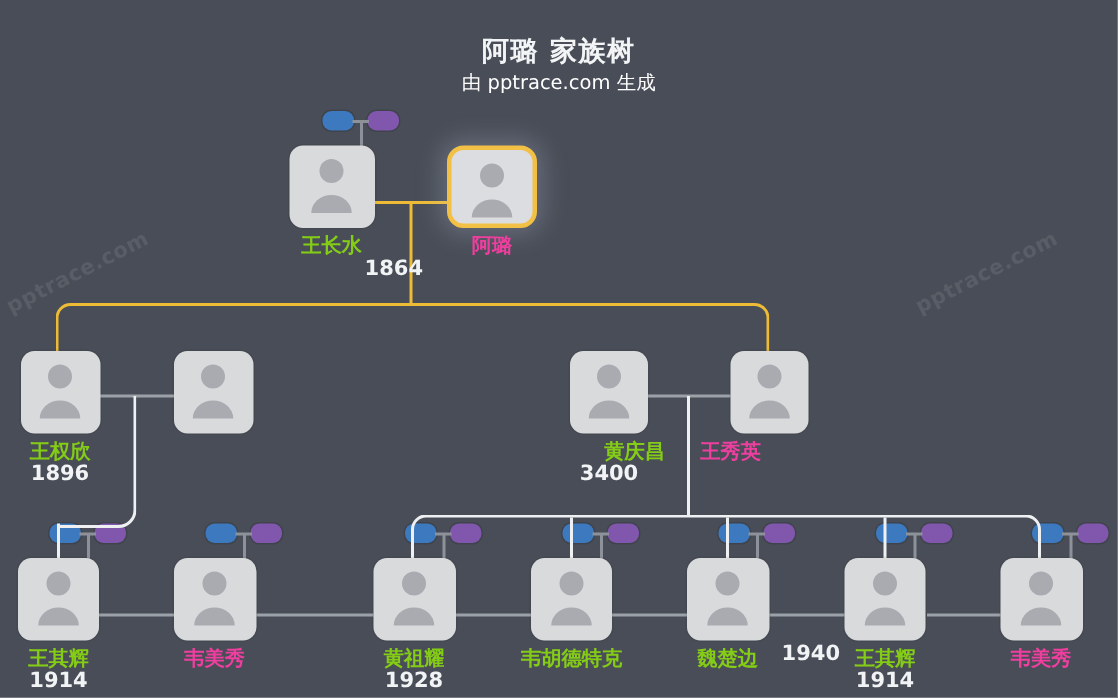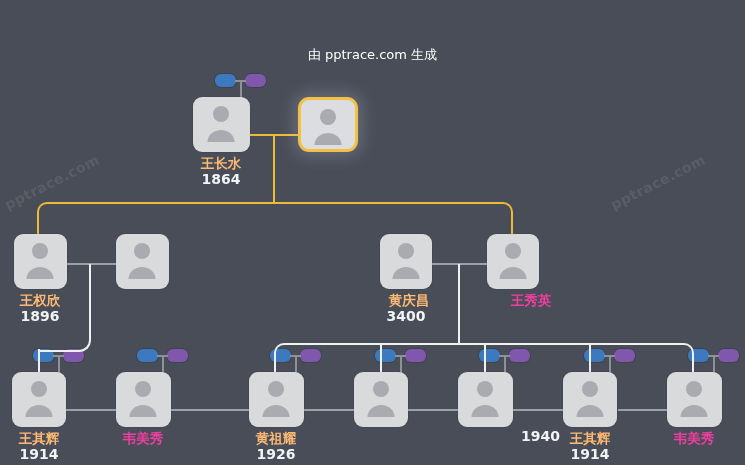--- a/index.html
+++ b/index.html
@@ -37,21 +37,21 @@
   }
   .torso {
     position:absolute; left:50%; top:33px; width:27px; height:12px;
     border-radius:50% 50% 0 0 / 100% 100% 0 0;
     background:#a9abb0; transform:translateX(-50%);
   }
   .pname {
     position:absolute; width:150px; text-align:center;
     font-size:13.5px; font-weight:700;
   }
-  .pname.blue { color:#fdba74; }
+  .pname.blue { color:#84cc16; }
   .pname.pink { color:#ee3f9f; }
   .pyear {
     position:absolute; width:150px; text-align:center;
     font-size:14px; font-weight:600; color:#f1f3f5;
   }
   .ln { position:absolute; }
   .ln.h { height:0; border-top:2px solid; }
   .ln.v { width:0; border-left:2px solid; }
   .ln.arch {
     border:2px solid; border-bottom:none;
@@ -68,20 +68,21 @@
   .pill.father { background:#3c79be; }
   .pill.mother { background:#8157ae; }
   .pill-link { position:absolute; height:0; border-top:2px solid #8d929a; }
   .pill-stub { position:absolute; width:0; border-left:2px solid #8d929a; }
   .layer { position:absolute; left:0; top:0; width:100%; height:100%; }
 </style>
 </head>
 <body>
 
 <div id="canvas">
+  <div class="page-title">阿璐 家族树</div>
   <div class="page-subtitle">由 pptrace.com 生成</div>
   <div class="layer" id="layer-watermarks">
       <div class="watermark" style="left: -4px; top: 174px;">pptrace.com</div>
       <div class="watermark" style="left: 602px; top: 174px;">pptrace.com</div>
     </div>
   <div class="layer" id="layer-pills">
       <div class="pill father" style="left: 215px; top: 74px;"></div>
       <div class="pill mother" style="left: 245px; top: 74px;"></div>
       <div class="pill-link" style="left: 235px; top: 80px; width: 11px;"></div>
       <div class="pill-stub" style="left: 240px; top: 81px; height: 17px;"></div>
@@ -133,71 +134,74 @@
       <div class="ln h" style="left: 408px; top: 409px; border-color: rgb(155, 161, 169); width: 50px;"></div>
       <div class="ln h" style="left: 513px; top: 409px; border-color: rgb(155, 161, 169); width: 50px;"></div>
       <div class="ln h" style="left: 618px; top: 409px; border-color: rgb(155, 161, 169); width: 49px;"></div>
     </div>
   <div class="layer" id="layer-cards">
       <div class="card" style="left: 192.5px; top: 97px; width: 57px; height: 55px;">
         <div class="head"></div>
         <div class="torso"></div>
       </div>
       <div class="pname blue" style="left: 146px; top: 155px;">王长水</div>
-      <div class="pyear" style="left: 146px; top: 171px;">1864</div>
+      <div class="pyear" style="left: 132px; top: 171px; text-align: right;">1864</div>
       <div class="card hl" style="left: 298px; top: 97px; width: 60px; height: 55px;">
         <div class="head"></div>
         <div class="torso"></div>
       </div>
+      <div class="pname pink" style="left: 253px; top: 155px;">阿璐</div>
       <div class="card" style="left: 13.5px; top: 234px; width: 53px; height: 55px;">
         <div class="head"></div>
         <div class="torso"></div>
       </div>
       <div class="pname blue" style="left: -35px; top: 292px;">王权欣</div>
       <div class="pyear" style="left: -35px; top: 308px;">1896</div>
       <div class="card" style="left: 115.5px; top: 234px; width: 53px; height: 55px;">
         <div class="head"></div>
         <div class="torso"></div>
       </div>
       <div class="card" style="left: 380px; top: 234px; width: 52px; height: 55px;">
         <div class="head"></div>
         <div class="torso"></div>
       </div>
-      <div class="pname blue" style="left: 334px; top: 292px;">黄庆昌</div>
+      <div class="pname blue" style="left: 348px; top: 292px;">黄庆昌</div>
       <div class="pyear" style="left: 331px; top: 308px;">3400</div>
       <div class="card" style="left: 487px; top: 234px; width: 52px; height: 55px;">
         <div class="head"></div>
         <div class="torso"></div>
       </div>
-      <div class="pname pink" style="left: 456px; top: 292px;">王秀英</div>
+      <div class="pname pink" style="left: 412px; top: 292px;">王秀英</div>
       <div class="card" style="left: 12px; top: 372px; width: 54px; height: 55px;">
         <div class="head"></div>
         <div class="torso"></div>
       </div>
       <div class="pname blue" style="left: -36px; top: 430px;">王其辉</div>
       <div class="pyear" style="left: -36px; top: 446px;">1914</div>
       <div class="card" style="left: 115.5px; top: 372px; width: 55px; height: 55px;">
         <div class="head"></div>
         <div class="torso"></div>
       </div>
       <div class="pname pink" style="left: 68px; top: 430px;">韦美秀</div>
       <div class="card" style="left: 248.5px; top: 372px; width: 55px; height: 55px;">
         <div class="head"></div>
         <div class="torso"></div>
       </div>
       <div class="pname blue" style="left: 201px; top: 430px;">黄祖耀</div>
-      <div class="pyear" style="left: 201px; top: 446px;">1926</div>
+      <div class="pyear" style="left: 201px; top: 446px;">1928</div>
       <div class="card" style="left: 354px; top: 372px; width: 54px; height: 55px;">
         <div class="head"></div>
         <div class="torso"></div>
       </div>
+      <div class="pname blue" style="left: 306px; top: 430px;">韦胡德特克</div>
       <div class="card" style="left: 457.5px; top: 372px; width: 55px; height: 55px;">
         <div class="head"></div>
         <div class="torso"></div>
       </div>
+      <div class="pname blue" style="left: 410px; top: 430px;">魏楚边</div>
       <div class="pyear" style="left: 410px; top: 428px; text-align: right;">1940</div>
       <div class="card" style="left: 563px; top: 372px; width: 54px; height: 55px;">
         <div class="head"></div>
         <div class="torso"></div>
       </div>
       <div class="pname blue" style="left: 515px; top: 430px;">王其辉</div>
       <div class="pyear" style="left: 515px; top: 446px;">1914</div>
       <div class="card" style="left: 666.5px; top: 372px; width: 55px; height: 55px;">
         <div class="head"></div>
         <div class="torso"></div>

